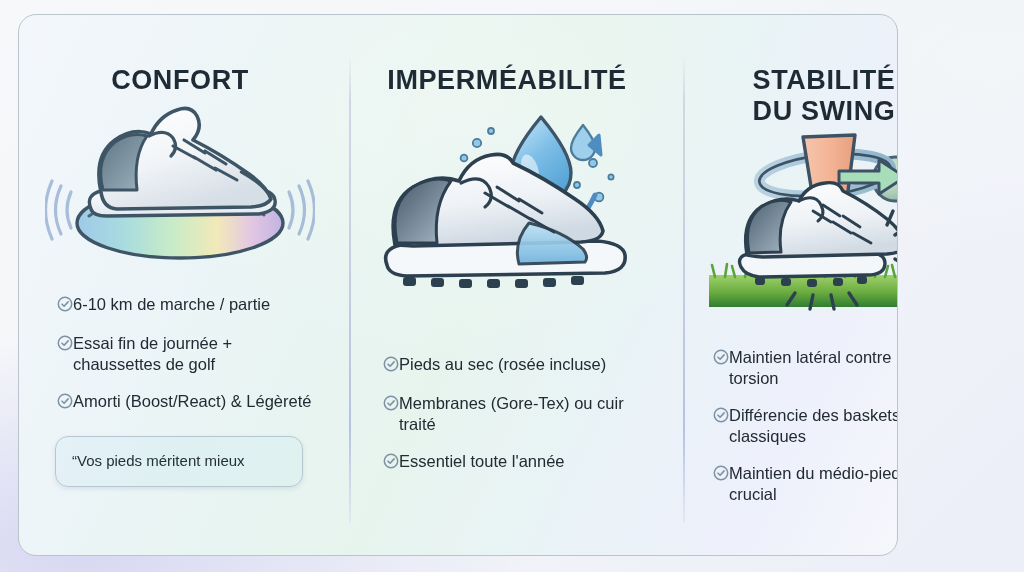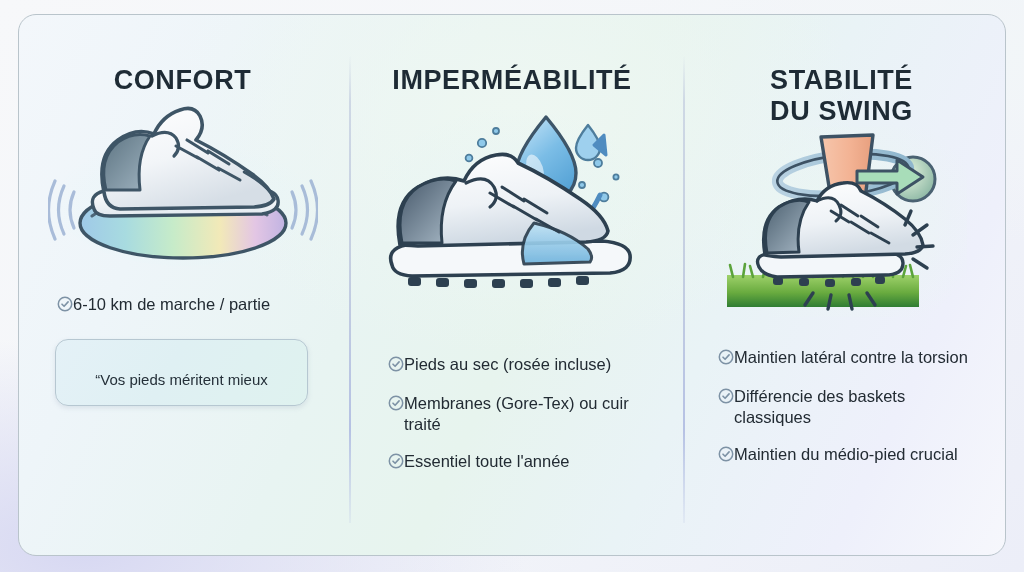--- a/index.html
+++ b/index.html
@@ -23,21 +23,21 @@
       radial-gradient(ellipse 70% 60% at 8% 96%, #d7d8f2 0%, rgba(215,216,242,0) 62%),
       radial-gradient(ellipse 60% 55% at 97% 10%, #f2f6f8 0%, rgba(242,246,248,0) 60%),
       linear-gradient(135deg, #f7f8fa 0%, #f4f6f9 45%, #eceef8 100%);
   }
 
   
   .card {
     position: absolute;
     left: 18px;
     top: 14px;
-    width: 988px;
+    width: 880px;
     height: 542px;
     box-sizing: border-box;
     border-radius: 18px;
     border: 1.4px solid #b9c4cb;
     overflow: hidden;
     background:
       radial-gradient(ellipse 55% 70% at 50% 18%, #eef7f2 0%, rgba(238,247,242,0) 65%),
       linear-gradient(115deg,
         #f3f7fb 0%,
         #eef5f9 18%,
@@ -121,25 +121,25 @@
   }
   .bullets .btext { flex: 1 1 auto; }
 
   .list-c1 { margin-top: 8px; padding-left: 12px; }
   .list-c2 { margin-top: 52px; padding-left: 16px; }
   .list-c3 { margin-top: 30px; padding-left: 14px; }
 
   
   .quote {
     margin: 22px 12px 0 10px;
-    padding: 30px 16px 15px;
+    padding: 14px 16px 15px;
     box-sizing: border-box;
     border-radius: 13px;
     border: 1.3px solid #b6c7d1;
-    text-align: center;
+    text-align: left;
     color: #253039;
     font-size: 15px;
     line-height: 20px;
     background: linear-gradient(120deg, #e4f1f7 0%, #dff0f3 45%, #dff2ef 100%);
     box-shadow: 0 2px 5px rgba(120,140,165,0.18);
   }
   .quote .ln { display: block; }
 </style>
 </head>
 <body>
@@ -227,20 +227,38 @@
 
         <ul class="bullets list-c1">
           <li>
             <span class="chk">
               <svg width="16" height="16" viewBox="0 0 16 16">
                   <circle cx="8" cy="8" r="6.7" fill="none" stroke="#7d92a5" stroke-width="1.5"></circle>
                   <path d="M5 8.2 L7.1 10.3 L11.1 5.9" fill="none" stroke="#7d92a5" stroke-width="1.6" stroke-linecap="round" stroke-linejoin="round"></path>
                 </svg>
             </span>
             <span class="btext">6-10 km de marche / partie</span>
+          </li>
+          <li>
+            <span class="chk">
+              <svg width="16" height="16" viewBox="0 0 16 16">
+                  <circle cx="8" cy="8" r="6.7" fill="none" stroke="#7d92a5" stroke-width="1.5"></circle>
+                  <path d="M5 8.2 L7.1 10.3 L11.1 5.9" fill="none" stroke="#7d92a5" stroke-width="1.6" stroke-linecap="round" stroke-linejoin="round"></path>
+                </svg>
+            </span>
+            <span class="btext">Essai fin de journée + chaussettes de golf</span>
+          </li>
+          <li>
+            <span class="chk">
+              <svg width="16" height="16" viewBox="0 0 16 16">
+                  <circle cx="8" cy="8" r="6.7" fill="none" stroke="#7d92a5" stroke-width="1.5"></circle>
+                  <path d="M5 8.2 L7.1 10.3 L11.1 5.9" fill="none" stroke="#7d92a5" stroke-width="1.6" stroke-linecap="round" stroke-linejoin="round"></path>
+                </svg>
+            </span>
+            <span class="btext">Amorti (Boost/React) &amp; Légèreté</span>
           </li>
         </ul>
 
         <div class="quote">
           <span class="ln">“Vos pieds méritent mieux</span>
         </div>
       </div>
 
       <div class="col">
         <h2 class="col-title">

